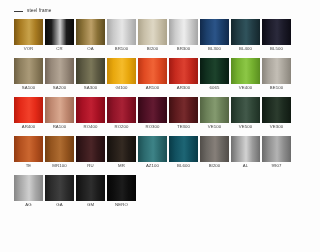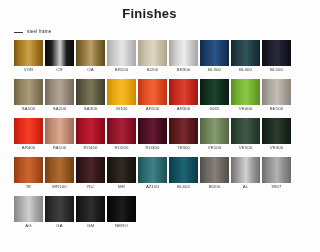--- a/index.html
+++ b/index.html
@@ -74,21 +74,20 @@
     line-height: 8px;
     height: 8px;
     white-space: nowrap;
   }
 </style>
 </head>
 <body style="background: rgb(253, 253, 253);">
 
 <div class="page">
 
-  <h1 class="title">Finishes</h1>
 
   <div class="legend">
     <span class="legend-dash"></span>
     <span class="legend-label">steel frame</span>
   </div>
 
   <div class="grid">
       <div class="row">
         <div class="cell">
           <span class="swatch" style="background: linear-gradient(90deg, rgb(124, 87, 18) 0%, rgb(169, 124, 34) 22%, rgb(200, 162, 74) 52%, rgb(169, 124, 34) 74%, rgb(124, 87, 18) 100%);"></span>

